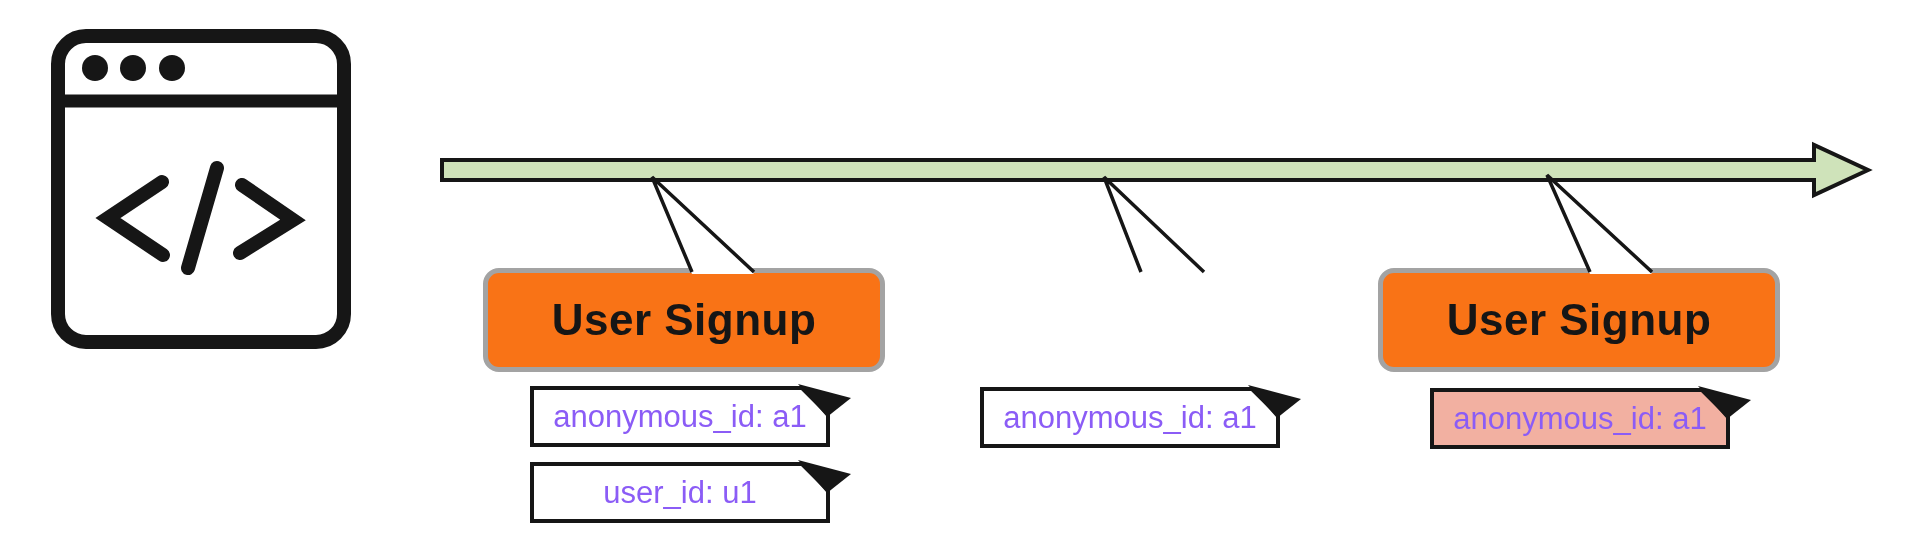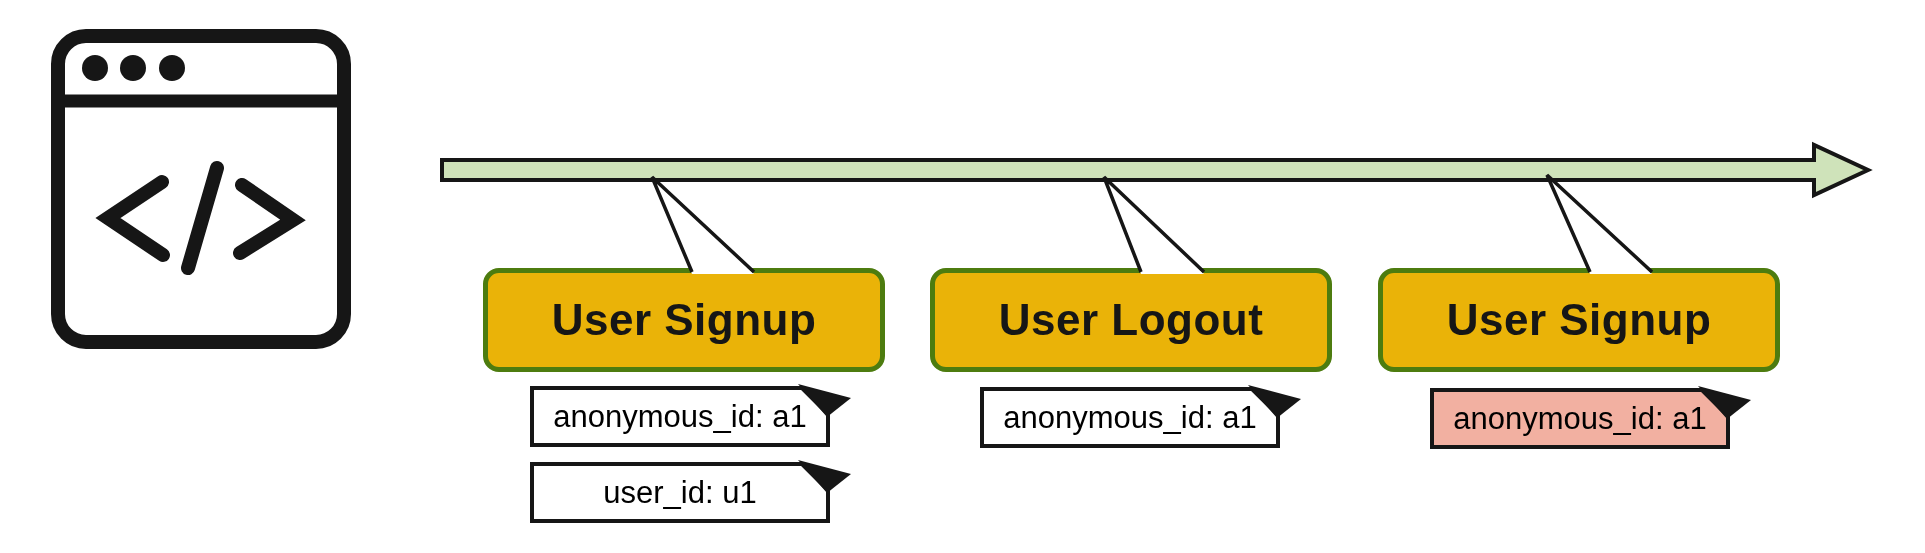--- a/index.html
+++ b/index.html
@@ -25,22 +25,22 @@
     top: 28px;
     width: 302px;
     height: 322px;
   }
   .event-box {
     position: absolute;
     top: 268px;
     width: 402px;
     height: 104px;
     box-sizing: border-box;
-    background: #eab308;
-    border: 5px solid #4d7c0f;
+    background: #f97316;
+    border: 5px solid #a3a3a3;
     border-radius: 16px;
     display: flex;
     align-items: center;
     justify-content: center;
     z-index: 2;
   }
   .event-box span {
     font-size: 44px;
     font-weight: bold;
     letter-spacing: 0.5px;
@@ -63,21 +63,21 @@
   .note-body { fill: #ffffff; stroke: #161616; stroke-width: 4; stroke-linejoin: miter; }
   .note--highlight .note-body { fill: var(--highlight-fill, #f2b0a1); }
   .note-flap { fill: #161616; }
   .note-text {
     position: absolute;
     inset: 0;
     display: flex;
     align-items: center;
     justify-content: center;
     font-size: 31px;
-    color: #000000;
+    color: #8b5cf6;
     white-space: nowrap;
   }
   .timeline-poly { fill: var(--timeline-fill, #cfe3ba); stroke: #161616; stroke-width: 4; }
   .tail-fill { fill: #ffffff; stroke: none; }
   .tail-stroke { fill: none; stroke: #161616; stroke-width: 3.5; }
   .win-stroke { fill: none; stroke: #161616; }
 </style>
 </head>
 <body>
 
@@ -95,23 +95,20 @@
       <polyline points="192,157 243,192 190,225"></polyline>
     </g>
   </svg>
 
   <svg class="layer" viewBox="0 0 1925 553" aria-hidden="true">
     <path class="timeline-poly" d="M442,160 H1814 V145 L1868,170 L1814,195 V180 H442 Z"></path>
   </svg>
 
   <div class="event-box" style="left:483px">
     <span>User Signup</span>
-  </div>
-  <div class="event-box" style="left:930px">
-    <span>User Logout</span>
   </div>
   <div class="event-box" style="left:1378px">
     <span>User Signup</span>
   </div>
 
   <svg class="layer tails" viewBox="0 0 1925 553" aria-hidden="true">
     <g>
       <polygon class="tail-fill" points="652,178 692,274 754,274"></polygon>
       <path class="tail-stroke" d="M692,272 L652,177 L754,272"></path>
     </g>

